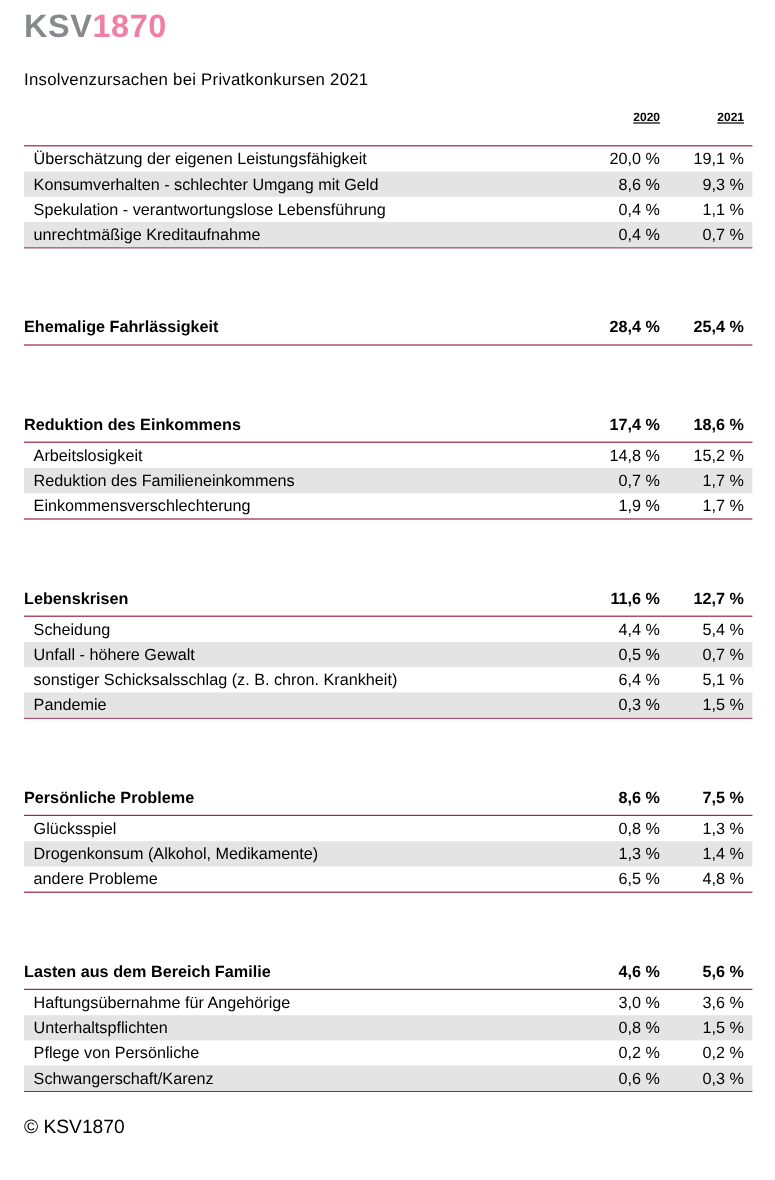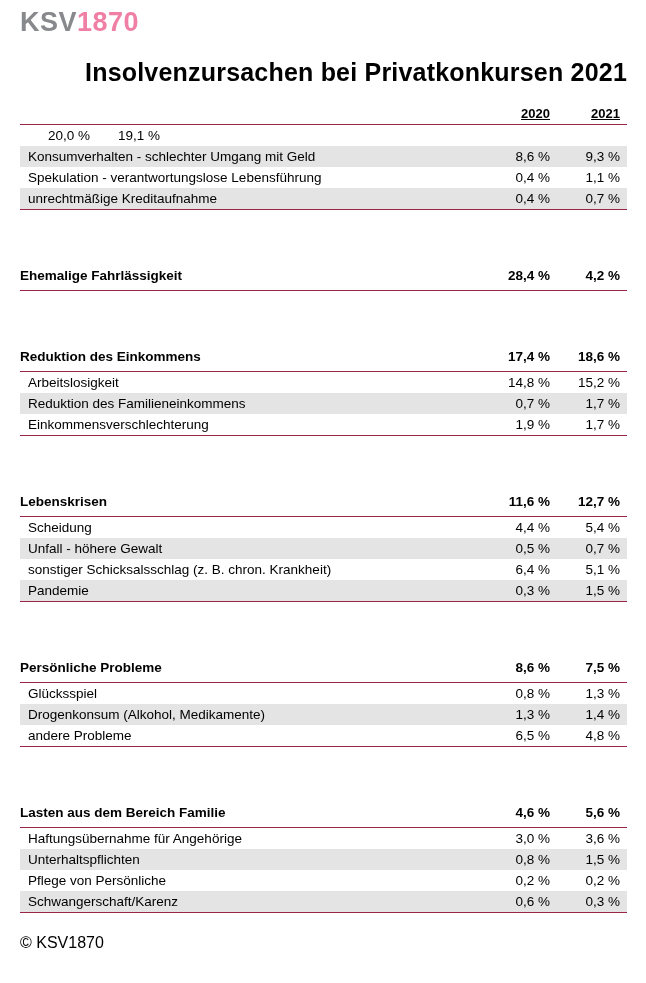--- a/index.html
+++ b/index.html
@@ -16,32 +16,31 @@
   .logo {
     font-size: 27px;
     font-weight: bold;
     line-height: 29px;
     letter-spacing: 0.5px;
   }
   .logo-gray { color: var(--logo-gray, #87898c); }
   .logo-pink { color: var(--logo-pink, #f07fa5); }
 
   .title {
-    font-size: 25px;
-    font-weight: bold;
+    font-size: 14px;
+    font-weight: normal;
     margin: 21px 0 0 0;
     letter-spacing: 0.2px;
-    text-align: right;
   }
 
   .col-headers {
     display: flex;
     margin-top: 19px;
-    margin-bottom: 3px;
-    font-size: 13px;
+    margin-bottom: 17px;
+    font-size: 10px;
     font-weight: bold;
     padding-right: 7px;
   }
   .col-headers .spacer { flex: 1; }
   .cell { width: 70px; text-align: right; flex: 0 0 auto; }
   .year { text-decoration: underline; }
 
   .section { margin-bottom: 57px; }
   .section:last-of-type { margin-bottom: 0; }
 
@@ -89,20 +88,21 @@
   <div class="col-headers">
     <span class="spacer"></span>
     <span class="cell year">2020</span>
     <span class="cell year">2021</span>
   </div>
 
   <div id="sections">
   <section class="section">
     <div class="sub-table">
   <div class="row">
+    <span class="label">Überschätzung der eigenen Leistungsfähigkeit</span>
     <span class="cell">20,0 %</span>
     <span class="cell">19,1 %</span>
   </div>
 
   <div class="row">
     <span class="label">Konsumverhalten - schlechter Umgang mit Geld</span>
     <span class="cell">8,6 %</span>
     <span class="cell">9,3 %</span>
   </div>
 
@@ -117,21 +117,21 @@
     <span class="cell">0,4 %</span>
     <span class="cell">0,7 %</span>
   </div>
 </div>
   </section>
 
   <section class="section">
     <div class="section-header">
       <span class="label">Ehemalige Fahrlässigkeit</span>
       <span class="cell">28,4 %</span>
-      <span class="cell">4,2 %</span>
+      <span class="cell">25,4 %</span>
     </div>
     <div class="sub-table empty"></div>
   </section>
 
   <section class="section">
     <div class="section-header">
       <span class="label">Reduktion des Einkommens</span>
       <span class="cell">17,4 %</span>
       <span class="cell">18,6 %</span>
     </div>

